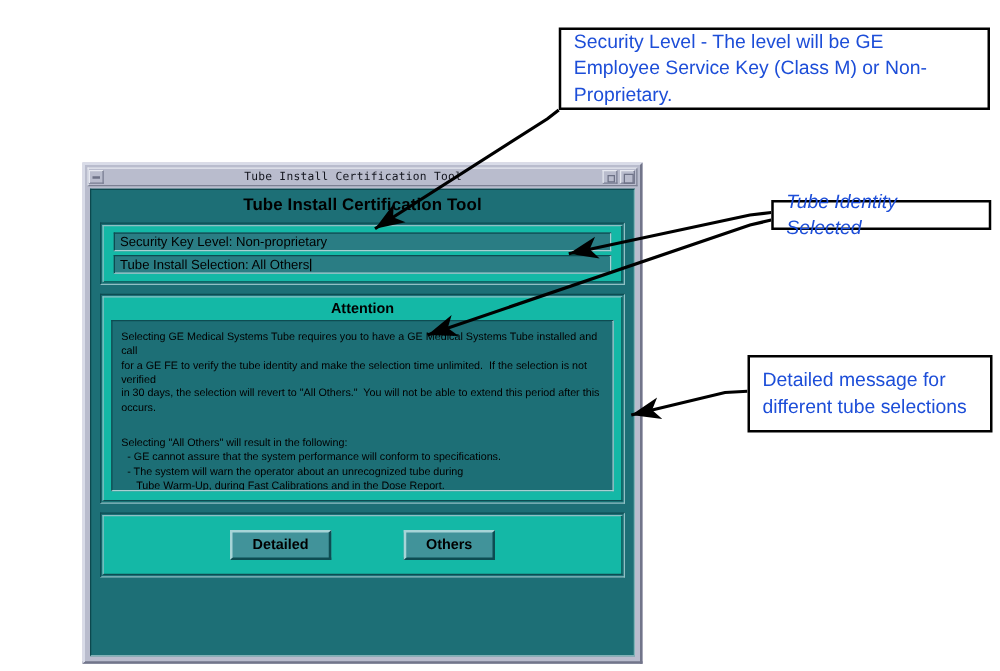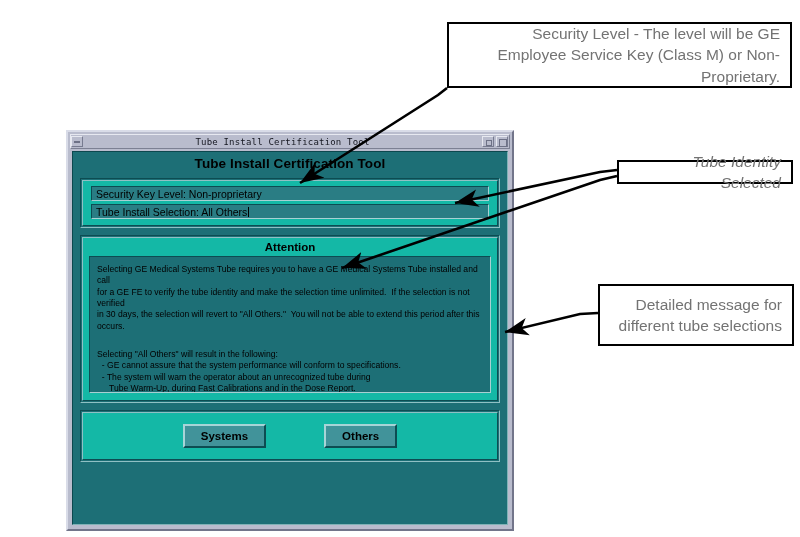--- a/index.html
+++ b/index.html
@@ -14,27 +14,26 @@
     width: 800px; height: 537px;
     background: #ffffff;
   }
 
   
   .callout {
     position: absolute;
     background: #ffffff;
     border: 2px solid #000000;
     box-sizing: border-box;
-    color: #737373;
+    color: #1d4ed8;
     font-family: "Liberation Sans", sans-serif;
     display: flex;
     align-items: center;
     padding: 4px 10px;
     z-index: 30;
-    text-align: right;
   }
   .callout .ctext { line-height: 1.38; }
 
   #callout-security { left: 447px; top: 22px; width: 345px; height: 66px; font-size: 15.5px; }
   #callout-identity { left: 617px; top: 160px; width: 176px; height: 24px; font-size: 15.5px; font-style: italic; }
   #callout-detail   { left: 598px; top: 284px; width: 196px; height: 62px; font-size: 15.5px; }
 
   
   #arrows {
     position: absolute; left: 0; top: 0;
@@ -359,21 +358,21 @@
   - GE cannot assure that the system performance will conform to specifications.
   - The system will warn the operator about an unrecognized tube during
      Tube Warm-Up, during Fast Calibrations and in the Dose Report.</p>
           </div>
         </div>
       </div>
 
       <div class="frame-out" id="panel-buttons">
         <div class="frame-in">
           <div id="btn-row">
-            <div class="mbtn">Systems</div>
+            <div class="mbtn">Detailed</div>
             <div class="mbtn">Others</div>
           </div>
         </div>
       </div>
 
     </div>
   </div>
 </div>
 
 </body></html>

